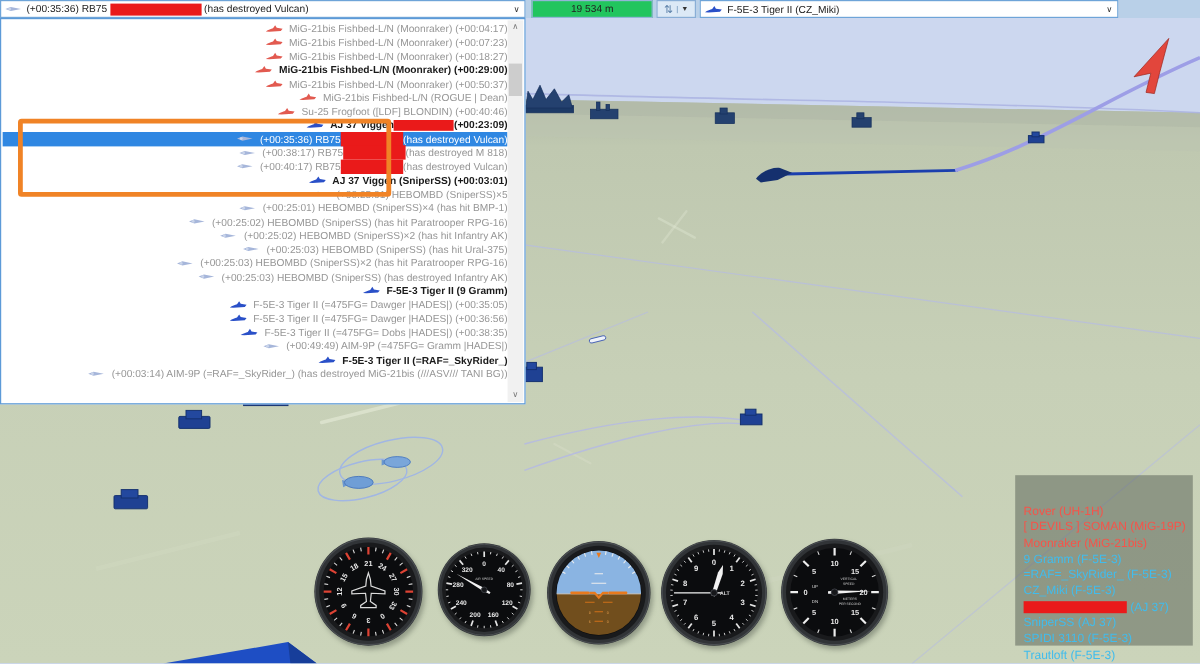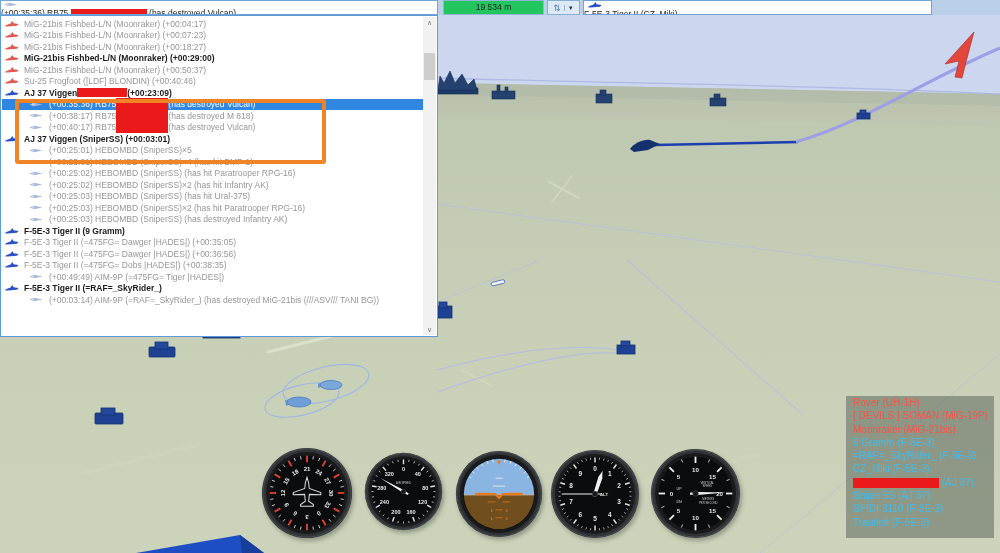--- a/index.html
+++ b/index.html
@@ -2,54 +2,54 @@
 <html><head>
 <meta charset="utf-8">
 <style>
   html,body{margin:0;padding:0;}
   body{width:1000px;height:553px;position:relative;overflow:hidden;
        font-family:"Liberation Sans",sans-serif;background:#ccd7ef;}
 
   
   .topbar{position:absolute;top:0;left:0;width:1000px;height:15px;background:#b9d0e8;z-index:10;font-size:8.5px;color:#222;}
   .combo{position:absolute;top:0;height:15px;background:#fff;border:1px solid #6ea4d8;box-sizing:border-box;
-         display:flex;white-space:nowrap;overflow:hidden;flex-direction:column;}
+         display:flex;align-items:center;white-space:nowrap;overflow:hidden;}
   #event-combo{left:0;width:438px;}
   #ac-combo{left:583px;width:349px;}
   .combo .chev{margin-left:auto;padding:0 4px;font-size:7px;color:#333;flex:none;}
   .cicon{flex:none;display:flex;margin:0 4px 0 3px;}
   #alt-field{position:absolute;left:443px;top:0;width:101px;height:15px;background:#22c55e;border:1px solid #93b5d6;
              box-sizing:border-box;text-align:center;line-height:13px;font-size:8.5px;}
   #swap-btn{position:absolute;left:547px;top:0;width:33px;height:15px;background:#dce9f6;border:1px solid #89aed6;
             box-sizing:border-box;display:flex;align-items:center;justify-content:center;color:#5a7fa8;font-size:9px;}
   #swap-btn .dd{font-size:6px;color:#333;border-left:1px solid #9ab6d2;margin-left:3px;padding-left:3px;}
   .redact{display:inline-block;background:#ea1a1a;vertical-align:middle;flex:none;}
 
   
   .dropdown{position:absolute;left:0;top:15px;width:438px;height:322px;background:#fff;border:1px solid #5c9ad8;
             box-sizing:border-box;z-index:9;}
   #event-rows{position:absolute;left:1px;top:1px;right:14px;bottom:1px;overflow:hidden;padding-top:1px;}
-  .row{height:11.5px;display:flex;align-items:center;font-size:8.5px;color:#969696;white-space:nowrap;padding-left:2px;}
+  .row{height:11.5px;display:flex;align-items:center;font-size:8.5px;color:#969696;white-space:nowrap;padding-left:2px;justify-content:flex-end;}
   .row.ind{padding-left:27px;}
   .row.bold{color:#1a1a1a;font-weight:bold;}
   .row.sel{background:#2f87e2;color:#fff;}
   .ric{width:16px;flex:none;display:flex;margin-right:4px;}
   .sb{position:absolute;top:1px;right:1px;bottom:1px;width:13px;background:#f1f1f1;}
   .sb-a{position:absolute;left:0;width:13px;height:11px;text-align:center;font-size:7px;line-height:11px;color:#7a7a7a;}
   #sb-up{top:0;} #sb-down{bottom:0;}
   .sb-t{position:absolute;top:36px;left:1px;width:11px;height:27px;background:#cdcdcd;}
   .annotation{position:absolute;left:14px;top:83px;width:311px;height:65px;border:4px solid #f08326;border-radius:3px;
               box-sizing:border-box;pointer-events:none;z-index:3;}
 
   
   #map-wrap{position:absolute;left:0;top:14px;width:1000px;height:539px;z-index:0;}
 
   
   .players{position:absolute;left:846px;top:396px;width:148px;height:142px;background:rgba(72,80,70,0.45);z-index:4;
-           padding:0 0 0 7px;box-sizing:border-box;font-size:10px;line-height:13.3px;white-space:nowrap;}
+           padding:24px 0 0 7px;box-sizing:border-box;font-size:10px;line-height:13.3px;white-space:nowrap;}
   .pl-red{color:#f5544a;} .pl-blue{color:#41bcec;}
 
   
   .gauge{position:absolute;z-index:3;}
   .gauge svg{width:100%;height:100%;filter:drop-shadow(2px 3px 2px rgba(40,50,40,.35));}
   #g-heading{left:261px;top:447px;width:92px;height:92px;}
   #g-airspeed{left:364px;top:452px;width:79px;height:79px;}
   #g-attitude{left:455px;top:450px;width:88px;height:88px;}
   #g-altimeter{left:550px;top:449px;width:90px;height:90px;}
   #g-vsi{left:650px;top:448px;width:91px;height:91px;}
@@ -235,20 +235,28 @@
           </svg>
         </span>
         <span>MiG-21bis Fishbed-L/N (Moonraker) (+00:50:37)</span>
       </div>
       <div class="row">
         <span class="ric">
           <svg width="15" height="8" viewBox="0 0 15 8">
             <path d="M0.5,6.2 C2.5,4.8 5,4.1 6.5,3.6 L8.3,1 L9.6,3.2 L14.5,4 L13,5.8 L3.5,6.4 Z" fill="#e25a50"></path>
           </svg>
         </span>
+        <span>MiG-21bis Fishbed-L/N (ROGUE | Dean)</span>
+      </div>
+      <div class="row">
+        <span class="ric">
+          <svg width="15" height="8" viewBox="0 0 15 8">
+            <path d="M0.5,6.2 C2.5,4.8 5,4.1 6.5,3.6 L8.3,1 L9.6,3.2 L14.5,4 L13,5.8 L3.5,6.4 Z" fill="#e25a50"></path>
+          </svg>
+        </span>
         <span>Su-25 Frogfoot ([LDF] BLONDIN) (+00:40:46)</span>
       </div>
       <div class="row bold">
         <span class="ric">
           <svg width="15" height="8" viewBox="0 0 15 8">
             <path d="M0.5,6.2 C2.5,4.8 5,4.1 6.5,3.6 L8.3,1 L9.6,3.2 L14.5,4 L13,5.8 L3.5,6.4 Z" fill="#2a50c8"></path>
           </svg>
         </span>
         <span>AJ 37 Viggen </span>
         <span class="redact" style="width: 50px; height: 9px;"></span>
@@ -390,21 +398,21 @@
         </span>
         <span>F-5E-3 Tiger II (=475FG= Dobs |HADES|) (+00:38:35)</span>
       </div>
       <div class="row ind">
         <span class="ric">
           <svg width="14" height="7" viewBox="0 0 14 7">
             <path d="M0.5,3.5 L5,1.8 L13.5,3.5 L5,5.2 Z" fill="#a6b6da"></path>
             <circle cx="4" cy="3.5" r="1.2" fill="#c9d4ea"></circle>
           </svg>
         </span>
-        <span>(+00:49:49) AIM-9P (=475FG= Tiger |HADES|)</span>
+        <span>(+00:49:49) AIM-9P (=475FG= Gramm |HADES|)</span>
       </div>
       <div class="row bold">
         <span class="ric">
           <svg width="15" height="8" viewBox="0 0 15 8">
             <path d="M0.5,6.2 C2.5,4.8 5,4.1 6.5,3.6 L8.3,1 L9.6,3.2 L14.5,4 L13,5.8 L3.5,6.4 Z" fill="#2a50c8"></path>
           </svg>
         </span>
         <span>F-5E-3 Tiger II (=RAF=_SkyRider_)</span>
       </div>
       <div class="row ind">

